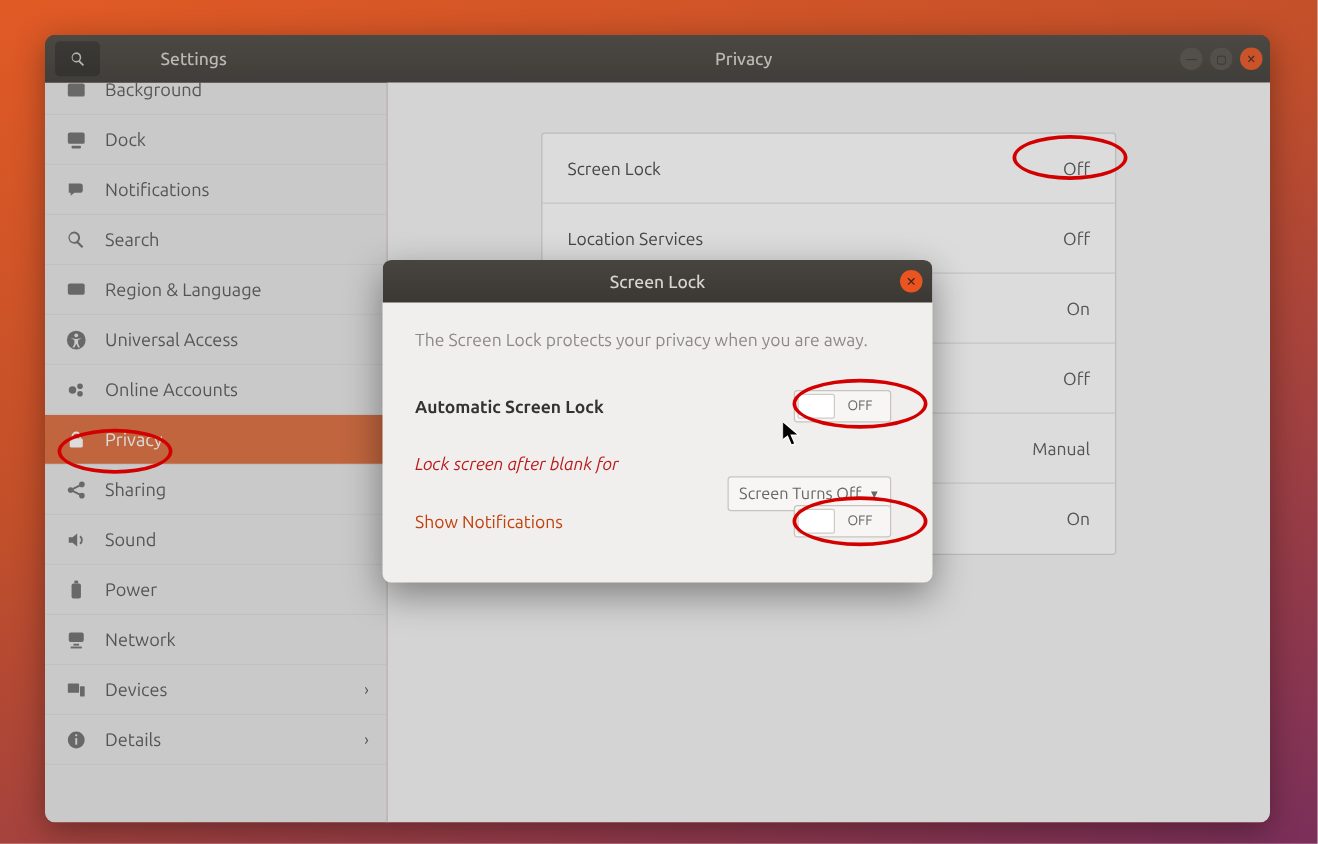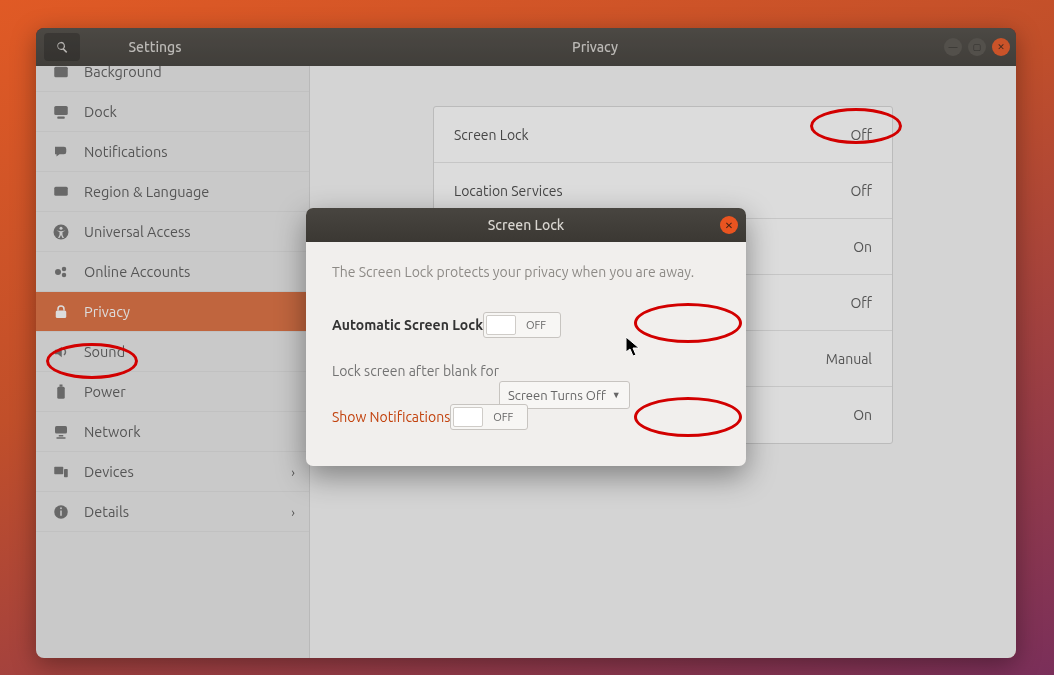--- a/index.html
+++ b/index.html
@@ -136,24 +136,24 @@
   }
   .dlg-close {
     position:absolute; right:8px;
     width:18px; height:18px; border-radius:50%;
     background:#e95420; color:#3c1f12;
     display:flex; align-items:center; justify-content:center;
     font-size:10px;
   }
   .dlg-body { padding:22px 33px 26px 26px; }
   .dlg-desc { color:#8d8a86; margin-bottom:22px; }
-  .dlg-row { display:flex; align-items:center; justify-content:flex-start; height:46px; }
+  .dlg-row { display:flex; align-items:center; justify-content:space-between; height:46px; }
   .dlg-row .lbl { color:#c2410c; }
   .dlg-row .lbl.bold { font-weight:600; color:#333;}
-  .dlg-row .lbl.muted { color:#737373;}
+  .dlg-row .lbl.muted { color:#b91c1c;font-style:italic;}
   .toggle {
     width:78px; height:26px;
     border:1px solid #c7c4c0;
     border-radius:3px;
     background:#f7f6f4;
     display:flex; align-items:center;
     position:relative;
     font-size:11px; color:#666;
   }
   .toggle .knob {
@@ -223,20 +223,26 @@
         <span>Dock</span>
       </div>
       <div class="side-item">
         <svg class="icon" viewBox="0 0 24 24">
             <path d="M4 5h12a3 3 0 013 3v4a3 3 0 01-3 3H10l-4 3v-3H4V5z"></path>
           </svg>
         <span>Notifications</span>
       </div>
       <div class="side-item">
         <svg class="icon" viewBox="0 0 24 24">
+            <path d="M9.5 3a6.5 6.5 0 014.94 10.74l5.16 5.16-1.7 1.7-5.16-5.16A6.5 6.5 0 119.5 3zm0 2a4.5 4.5 0 100 9 4.5 4.5 0 000-9z"></path>
+          </svg>
+        <span>Search</span>
+      </div>
+      <div class="side-item">
+        <svg class="icon" viewBox="0 0 24 24">
             <rect x="3" y="5" width="18" height="12" rx="2"></rect>
             <rect x="6" y="8" width="12" height="2"></rect>
             <rect x="6" y="12" width="8" height="2"></rect>
           </svg>
         <span>Region &amp; Language</span>
       </div>
       <div class="side-item">
         <svg class="icon" viewBox="0 0 24 24">
             <circle cx="12" cy="12" r="10"></circle>
             <circle cx="12" cy="7" r="2" fill="#e8e8e8"></circle>
@@ -251,20 +257,29 @@
             <circle cx="16" cy="16" r="3"></circle>
           </svg>
         <span>Online Accounts</span>
       </div>
       <div class="side-item selected">
         <svg class="icon" viewBox="0 0 24 24">
             <rect x="5" y="10" width="14" height="10" rx="2"></rect>
             <path d="M8 10V8a4 4 0 118 0v2" fill="none" stroke="#fff" stroke-width="2"></path>
           </svg>
         <span>Privacy</span>
+      </div>
+      <div class="side-item">
+        <svg class="icon" viewBox="0 0 24 24">
+            <circle cx="6" cy="12" r="3"></circle>
+            <circle cx="18" cy="6" r="3"></circle>
+            <circle cx="18" cy="18" r="3"></circle>
+            <path d="M8 11l8-4M8 13l8 4" stroke="#6f6f6f" stroke-width="2"></path>
+          </svg>
+        <span>Sharing</span>
       </div>
       <div class="side-item">
         <svg class="icon" viewBox="0 0 24 24">
             <path d="M4 9h4l5-4v14l-5-4H4z"></path>
             <path d="M16 8a5 5 0 010 8" fill="none" stroke="#6f6f6f" stroke-width="2"></path>
           </svg>
         <span>Sound</span>
       </div>
       <div class="side-item">
         <svg class="icon" viewBox="0 0 24 24">

